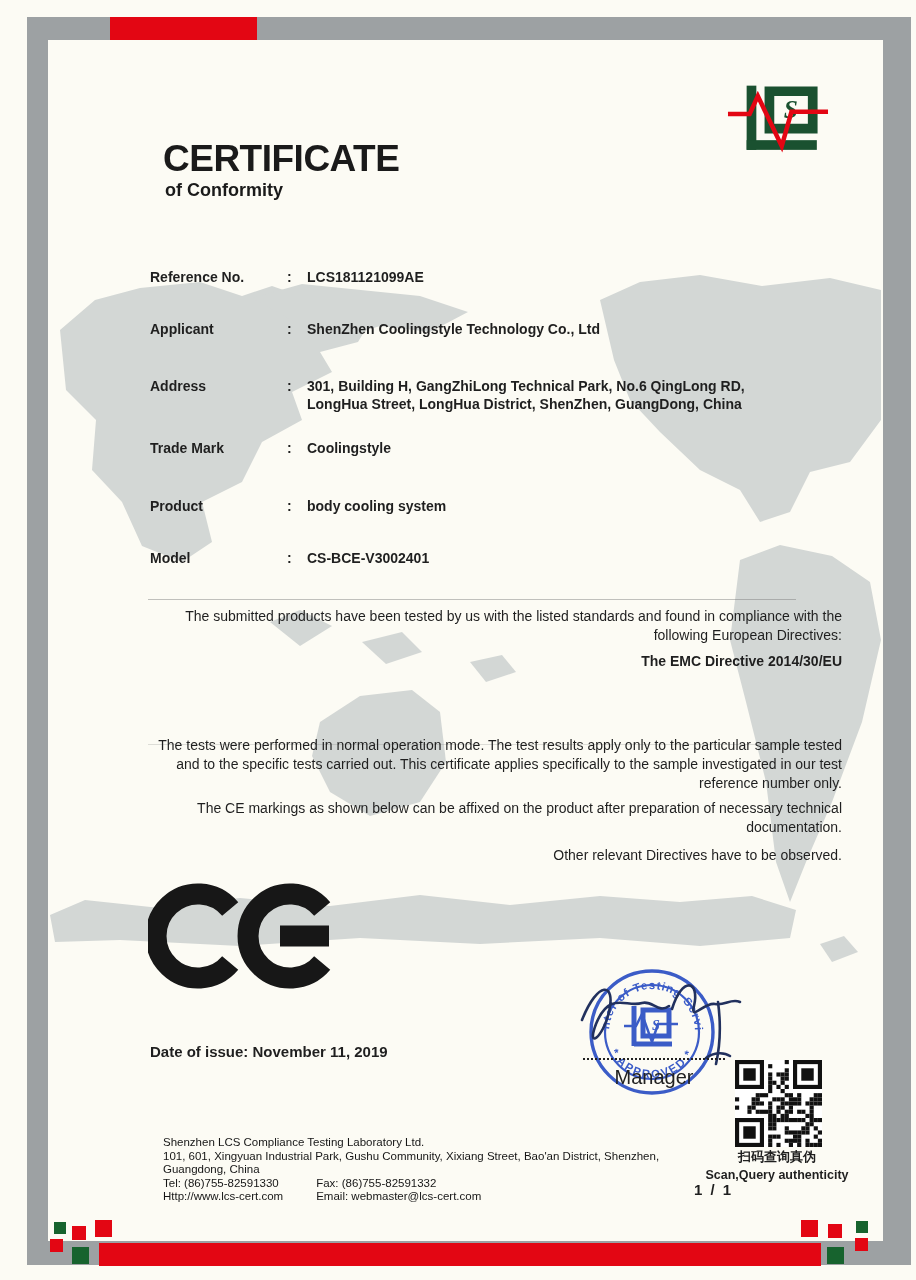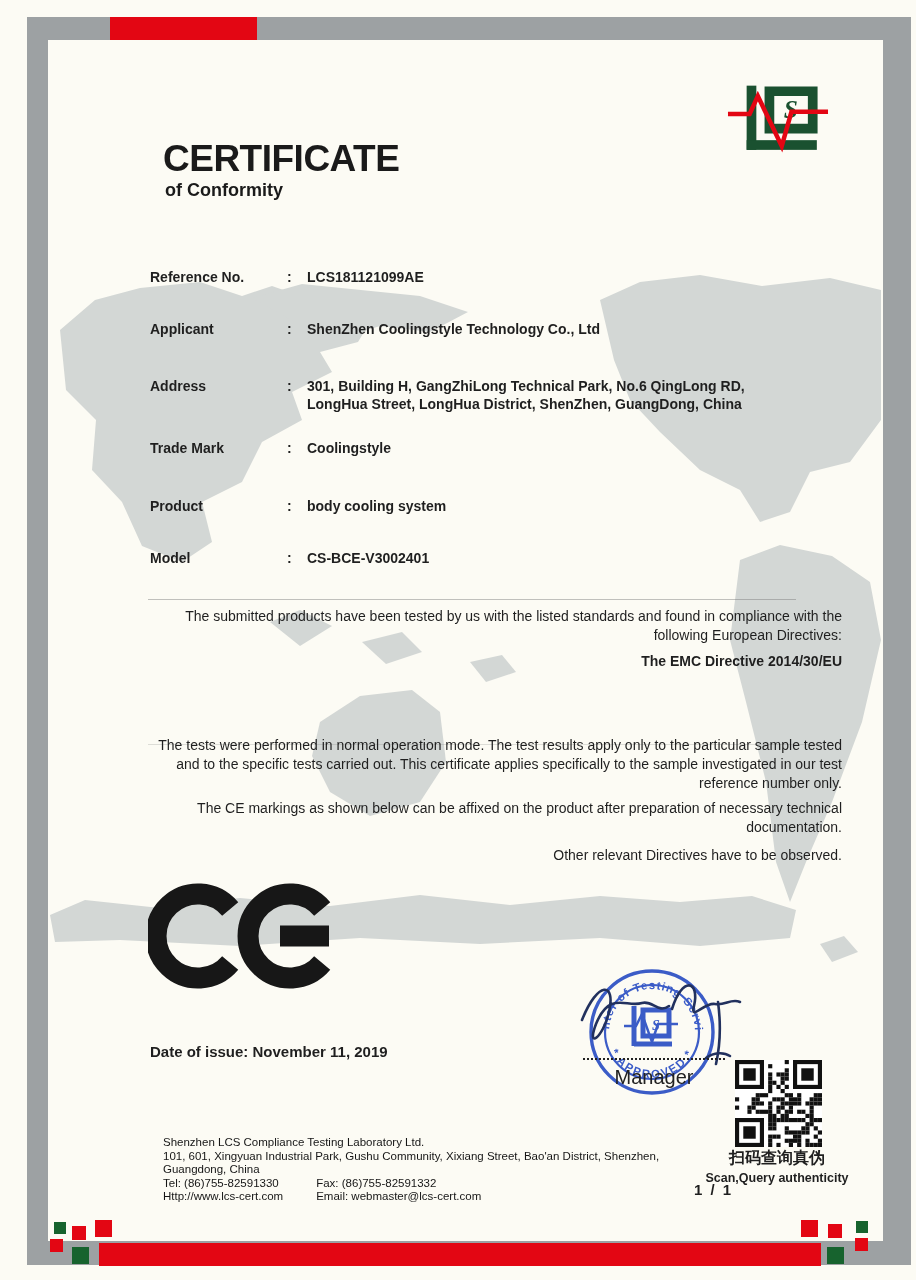--- a/index.html
+++ b/index.html
@@ -32,21 +32,21 @@
   .hair{position:absolute;left:148px;height:1px;background:rgba(120,120,120,0.45);z-index:4;}
   
   .ce{left:148px;top:883px;z-index:5;}
   .date{left:150px;top:1043px;font-size:15px;font-weight:700;z-index:5;}
   .stamp{left:586px;top:966px;z-index:6;}
   .sig{left:568px;top:962px;z-index:7;}
   .dotline{left:583px;top:1058px;width:142px;border-bottom:2px dotted #222;z-index:8;}
   .manager{left:598px;top:1066px;width:112px;text-align:center;font-size:20px;color:#222;z-index:8;}
   .qr{left:735px;top:1060px;z-index:9;}
   .qr-cap{left:688px;top:1148px;width:178px;text-align:center;z-index:9;}
-  .qr-cap .cn{font-size:16px;font-weight:700;}
+  .qr-cap .cn{font-size:13px;font-weight:700;}
   .qr-cap .en{font-size:12.5px;font-weight:700;margin-top:2px;}
   .pageno{left:694px;top:1181px;font-size:15px;font-weight:700;letter-spacing:2px;z-index:9;}
   
   .footer{position:absolute;left:163px;top:1136px;font-size:11.5px;line-height:13.6px;color:#161616;z-index:5;}
   .footer .c1{display:inline-block;width:150px;}
 </style>
 </head>
 <body>
 
 <div class="page">

